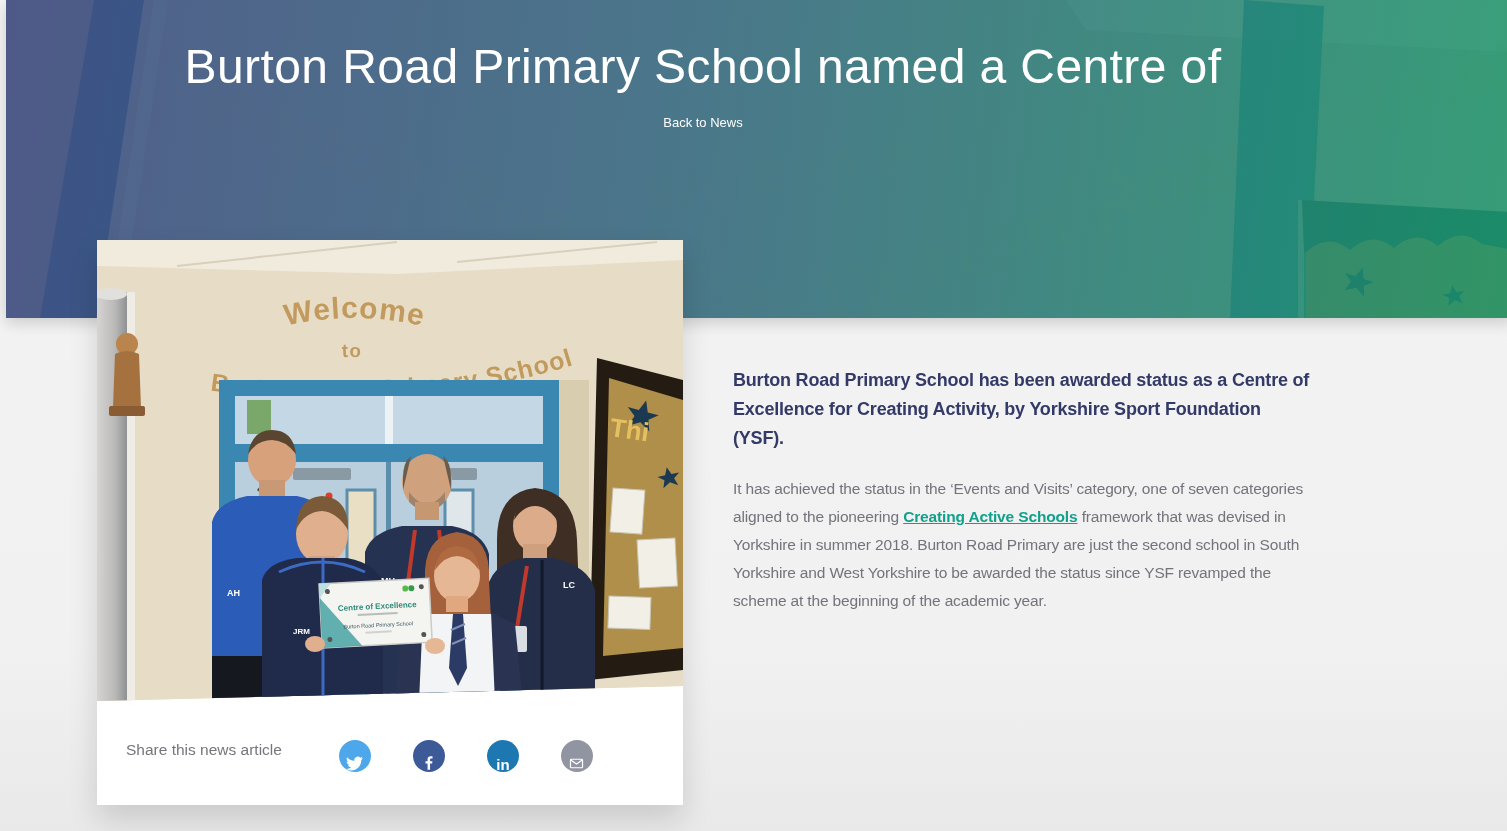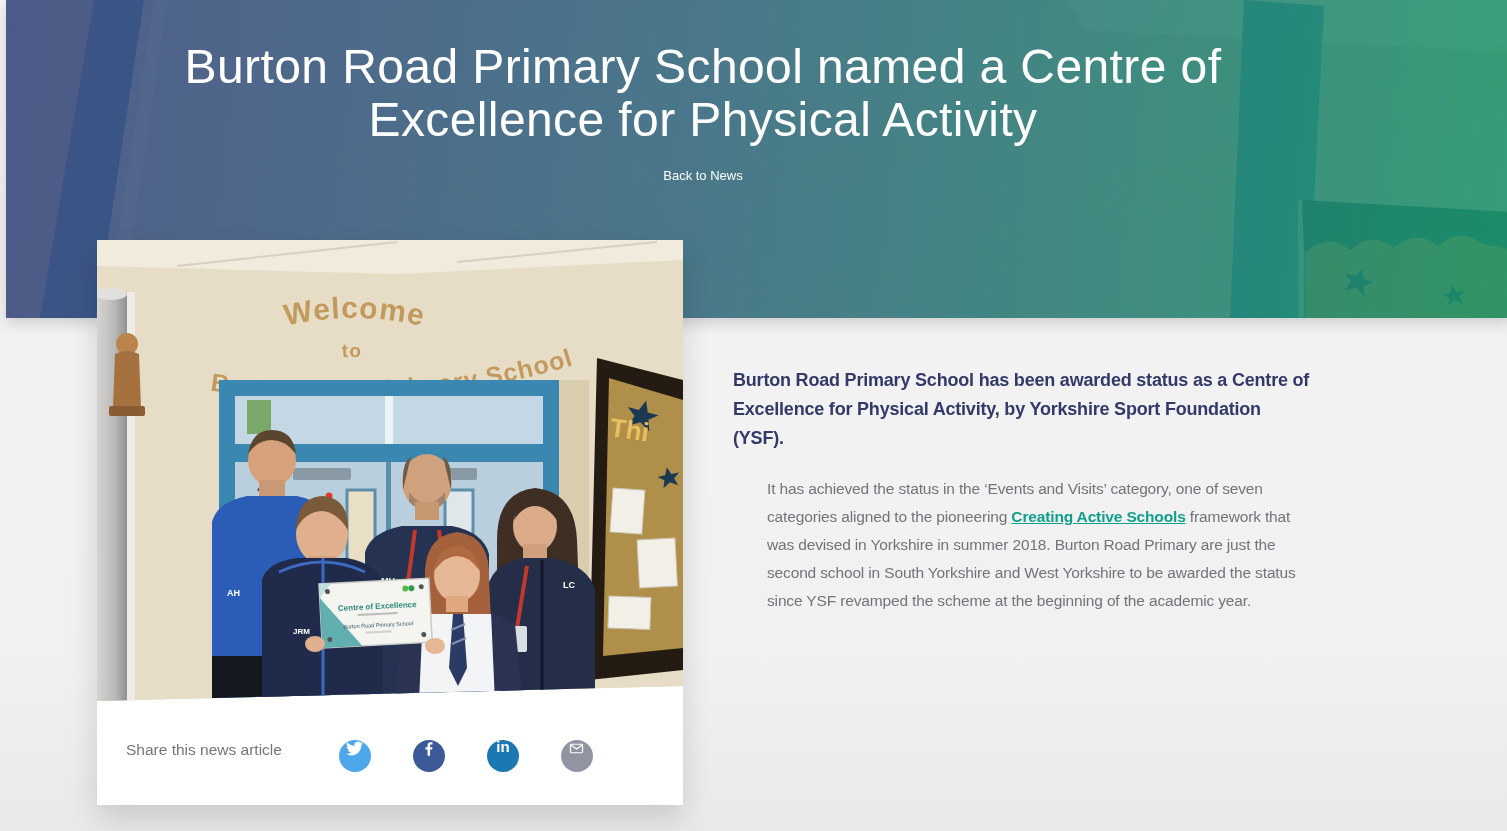--- a/index.html
+++ b/index.html
@@ -21,33 +21,33 @@
 
   
   .card { position:absolute; left:97px; top:240px; width:586px; height:565px; background:#fff;
           box-shadow:0 14px 28px rgba(0,0,0,.14); z-index:5; }
   .photo { position:relative; width:586px; height:462px; overflow:hidden;
            clip-path:polygon(0 0, 100% 0, 100% 446px, 0 461px); background:#e7ddc6; }
 
   .share-row { position:absolute; left:29px; top:486px; height:48px; display:flex; align-items:center;gap:33px; }
   .share-label { font-size:15.5px; color:#75757c; margin-right:24px; }
   .sbtn { width:32px; height:32px; border-radius:50%; margin-right:9px; display:flex;
-          align-items:flex-start; justify-content:center; cursor:pointer; text-decoration:none;margin-top:12px; }
+          align-items:flex-end; justify-content:center; cursor:pointer; text-decoration:none;margin-top:12px; }
   .sbtn.tw { background:#4da7ea; }
   .sbtn.fb { background:#3d5a98; }
   .sbtn.li { background:#1d77b0; }
   .sbtn.em { background:#9195a1; }
   .sbtn svg { display:block; }
   .li-glyph { color:#fff; font-size:15px; font-weight:bold; line-height:1; margin-top:-1px; }
 
   
   .article { position:absolute; left:733px; top:366px; width:580px; color:#73737b; }
   .posted { font-size:15px; line-height:20px; color:#9b9ba3; text-align:right; margin-bottom:22px; }
   .lead { font-size:18px; line-height:29px; font-weight:bold; color:#333a68; letter-spacing:-.2px; margin-bottom:22px; }
-  .para { font-size:15.5px; line-height:28px; letter-spacing:-.15px; margin-bottom:24px;margin-left:34px; }
+  .para { font-size:15.5px; line-height:28px; letter-spacing:-.15px; margin-bottom:24px; }
   .green-link { color:#10a08b; font-weight:bold; text-decoration:underline; cursor:pointer; }
 </style>
 </head>
 <body>
 
 <div class="page">
 
   <header class="hero">
     <svg class="hero-svg" width="1507" height="318" viewBox="0 0 1507 318">
       <defs>
@@ -69,21 +69,20 @@
         <polygon points="1296,200 1507,212 1507,258 1298,252" fill="#20615f"></polygon>
         <path d="M1300,252 q22,-20 44,-2 q22,-20 44,-2 q22,-20 44,-2 q22,-20 44,-2 L1507,250 L1507,318 L1300,318 Z" fill="#b59a4e"></path>
         <use href="#star" transform="translate(1352,282) scale(1.5) rotate(18)" fill="#1c4a60"></use>
         <use href="#star" transform="translate(1448,296) scale(1.1) rotate(-10)" fill="#1c4a60"></use>
       </g>
     </svg>
     <div class="hero-overlay"></div>
     <div class="hero-content">
       <h1>
         <span>Burton Road Primary School named a Centre of</span>
-        <span>Excellence for Physical Activity</span>
       </h1>
       <a href="#" class="back-link">Back to News</a>
     </div>
   </header>
 
   <section class="card">
     <div class="photo">
       <svg width="586" height="462" viewBox="0 0 586 462">
         <defs>
           <linearGradient id="pillarG" x1="0" y1="0" x2="1" y2="0">
@@ -248,17 +247,17 @@
       <a href="#" class="sbtn em">
         <svg width="17" height="17" viewBox="0 0 24 24" fill="none" stroke="#fff" stroke-width="1.7">
           <rect x="3.5" y="6" width="17" height="12" rx="1"></rect>
           <path d="M4 7.2l8 5.6 8-5.6"></path>
         </svg>
       </a>
     </div>
   </section>
 
   <article class="article">
-    <p class="lead">Burton Road Primary School has been awarded status as a Centre of Excellence for Physical Activity, by Yorkshire Sport Foundation (YSF).</p>
+    <p class="lead">Burton Road Primary School has been awarded status as a Centre of Excellence for Creating Activity, by Yorkshire Sport Foundation (YSF).</p>
     <p class="para"><span>It has achieved the status in the ‘Events and Visits’ category, one of seven categories aligned to the pioneering </span><a href="#" class="green-link">Creating Active Schools</a><span> framework that was devised in Yorkshire in summer 2018.  Burton Road Primary are just the second school in South Yorkshire and West Yorkshire to be awarded the status since YSF revamped the scheme at the beginning of the academic year.</span></p>
   </article>
 
 </div>
 
 </body></html>

